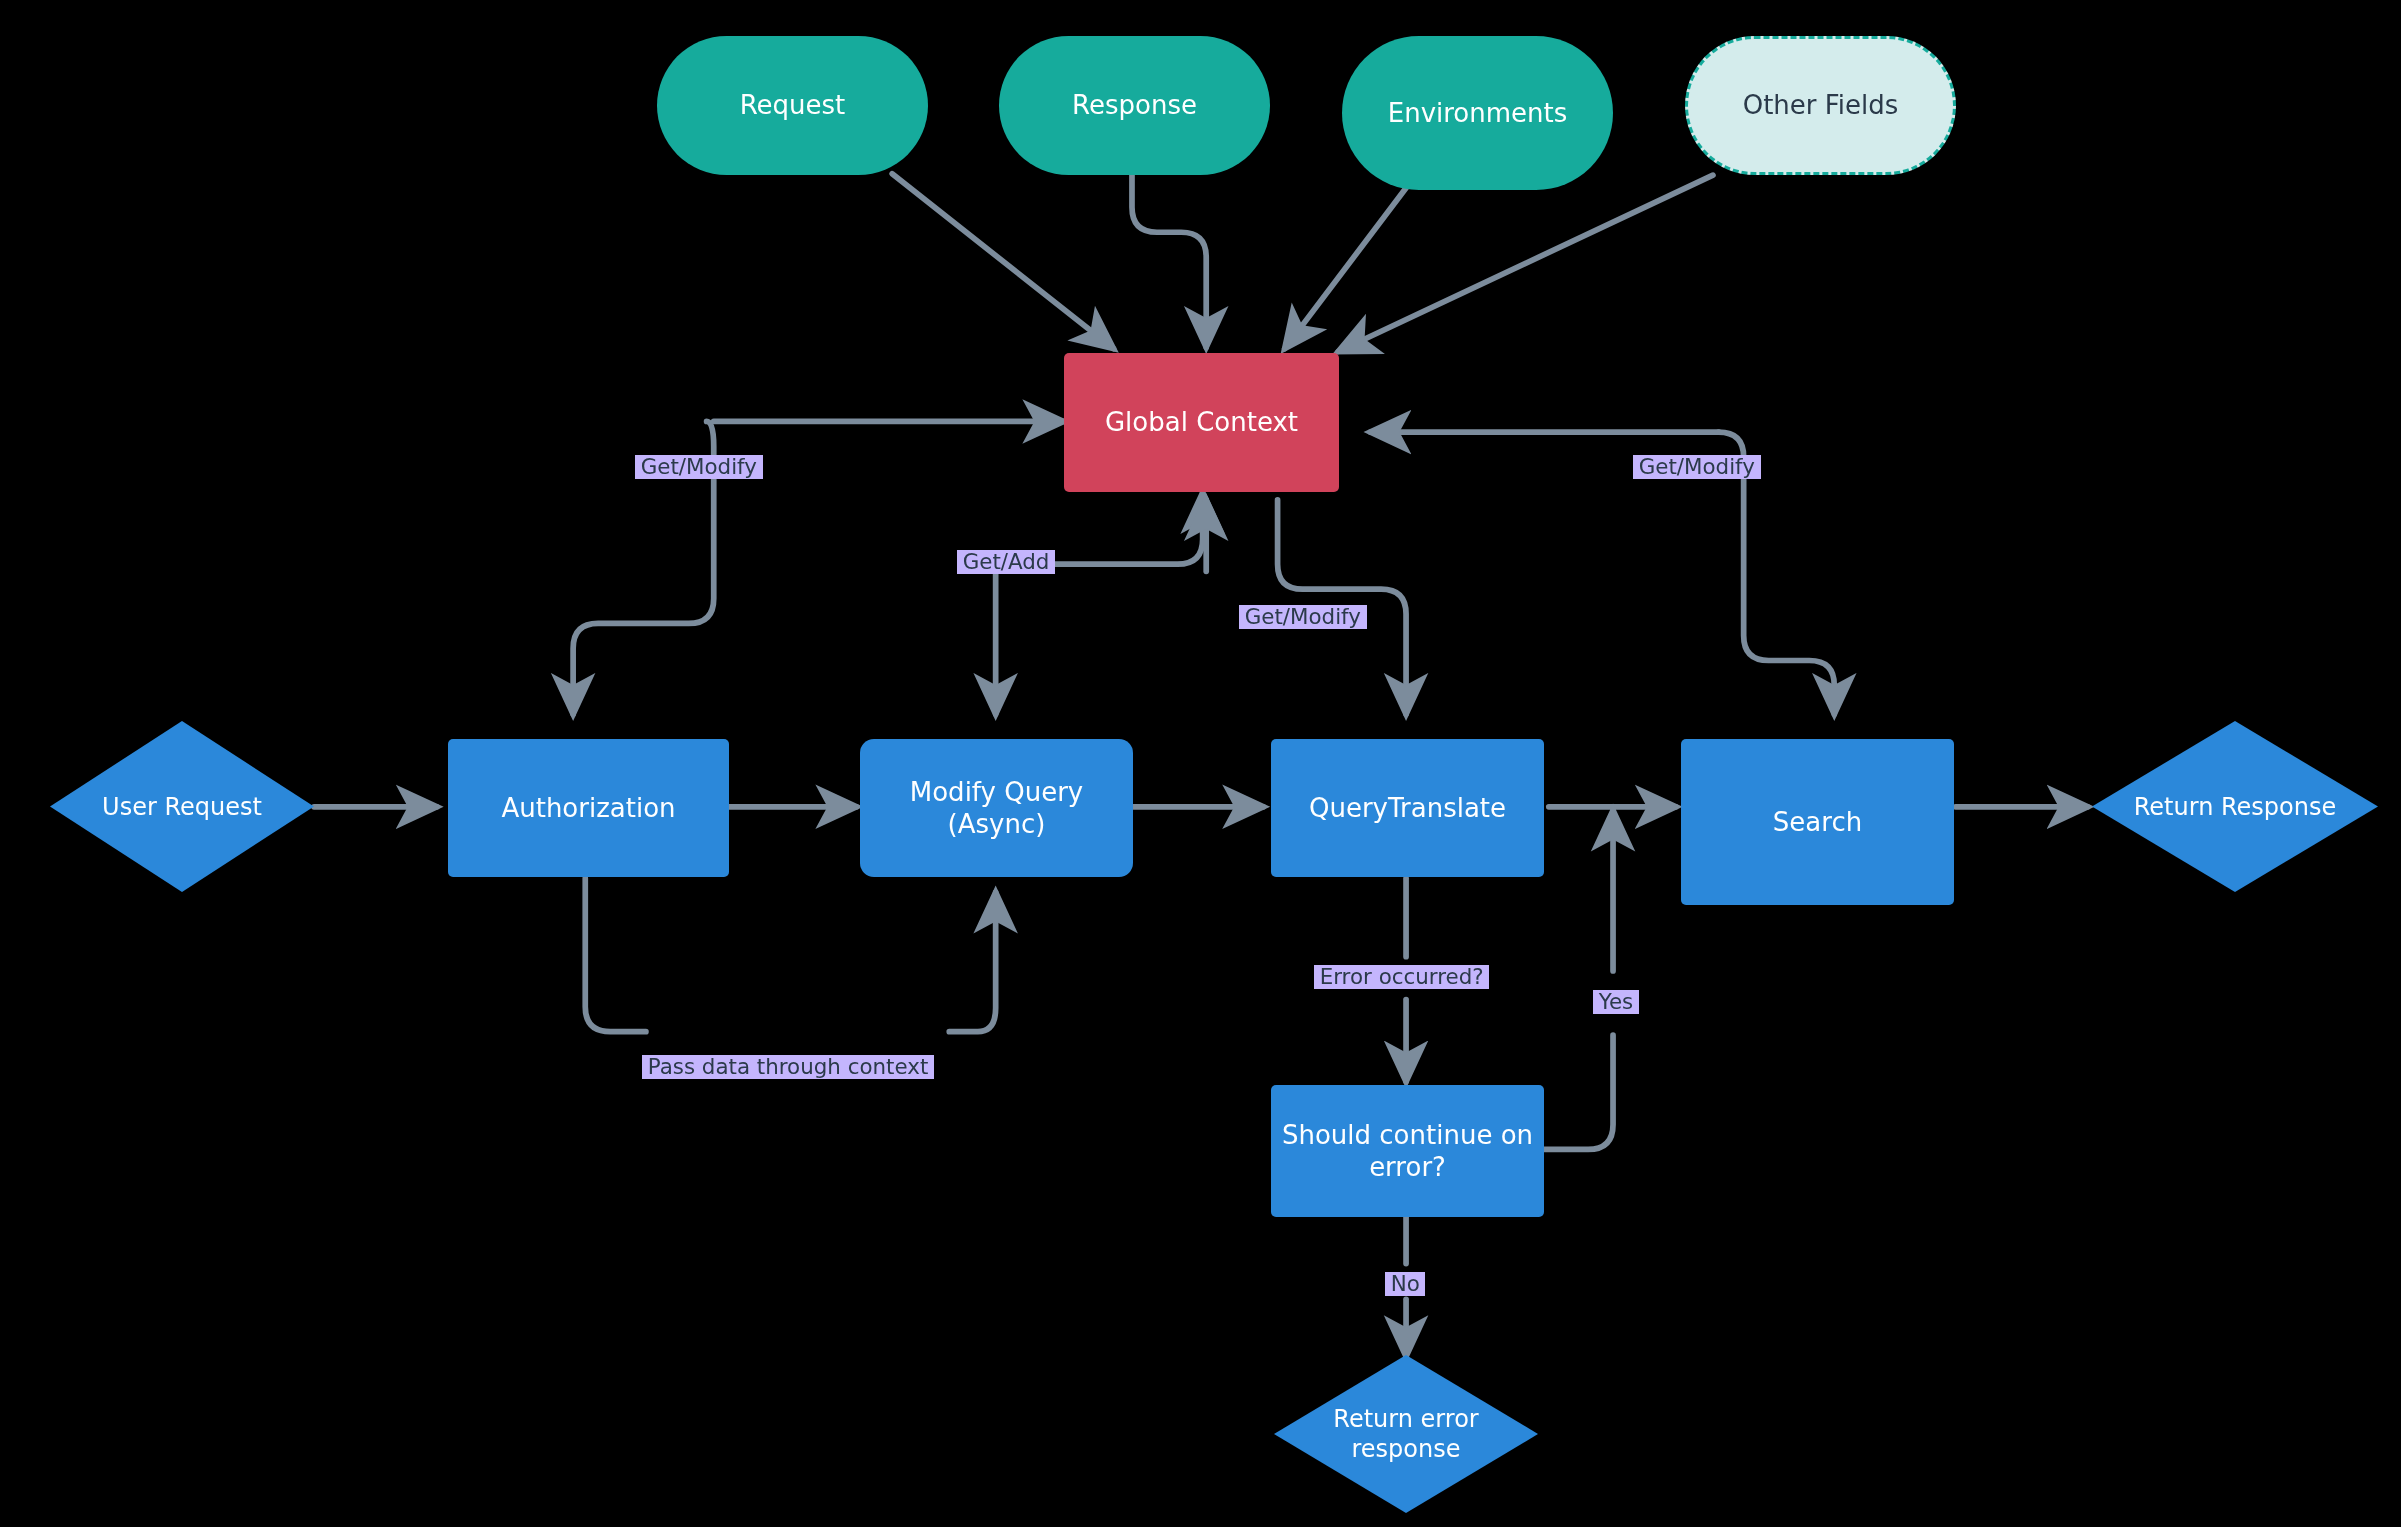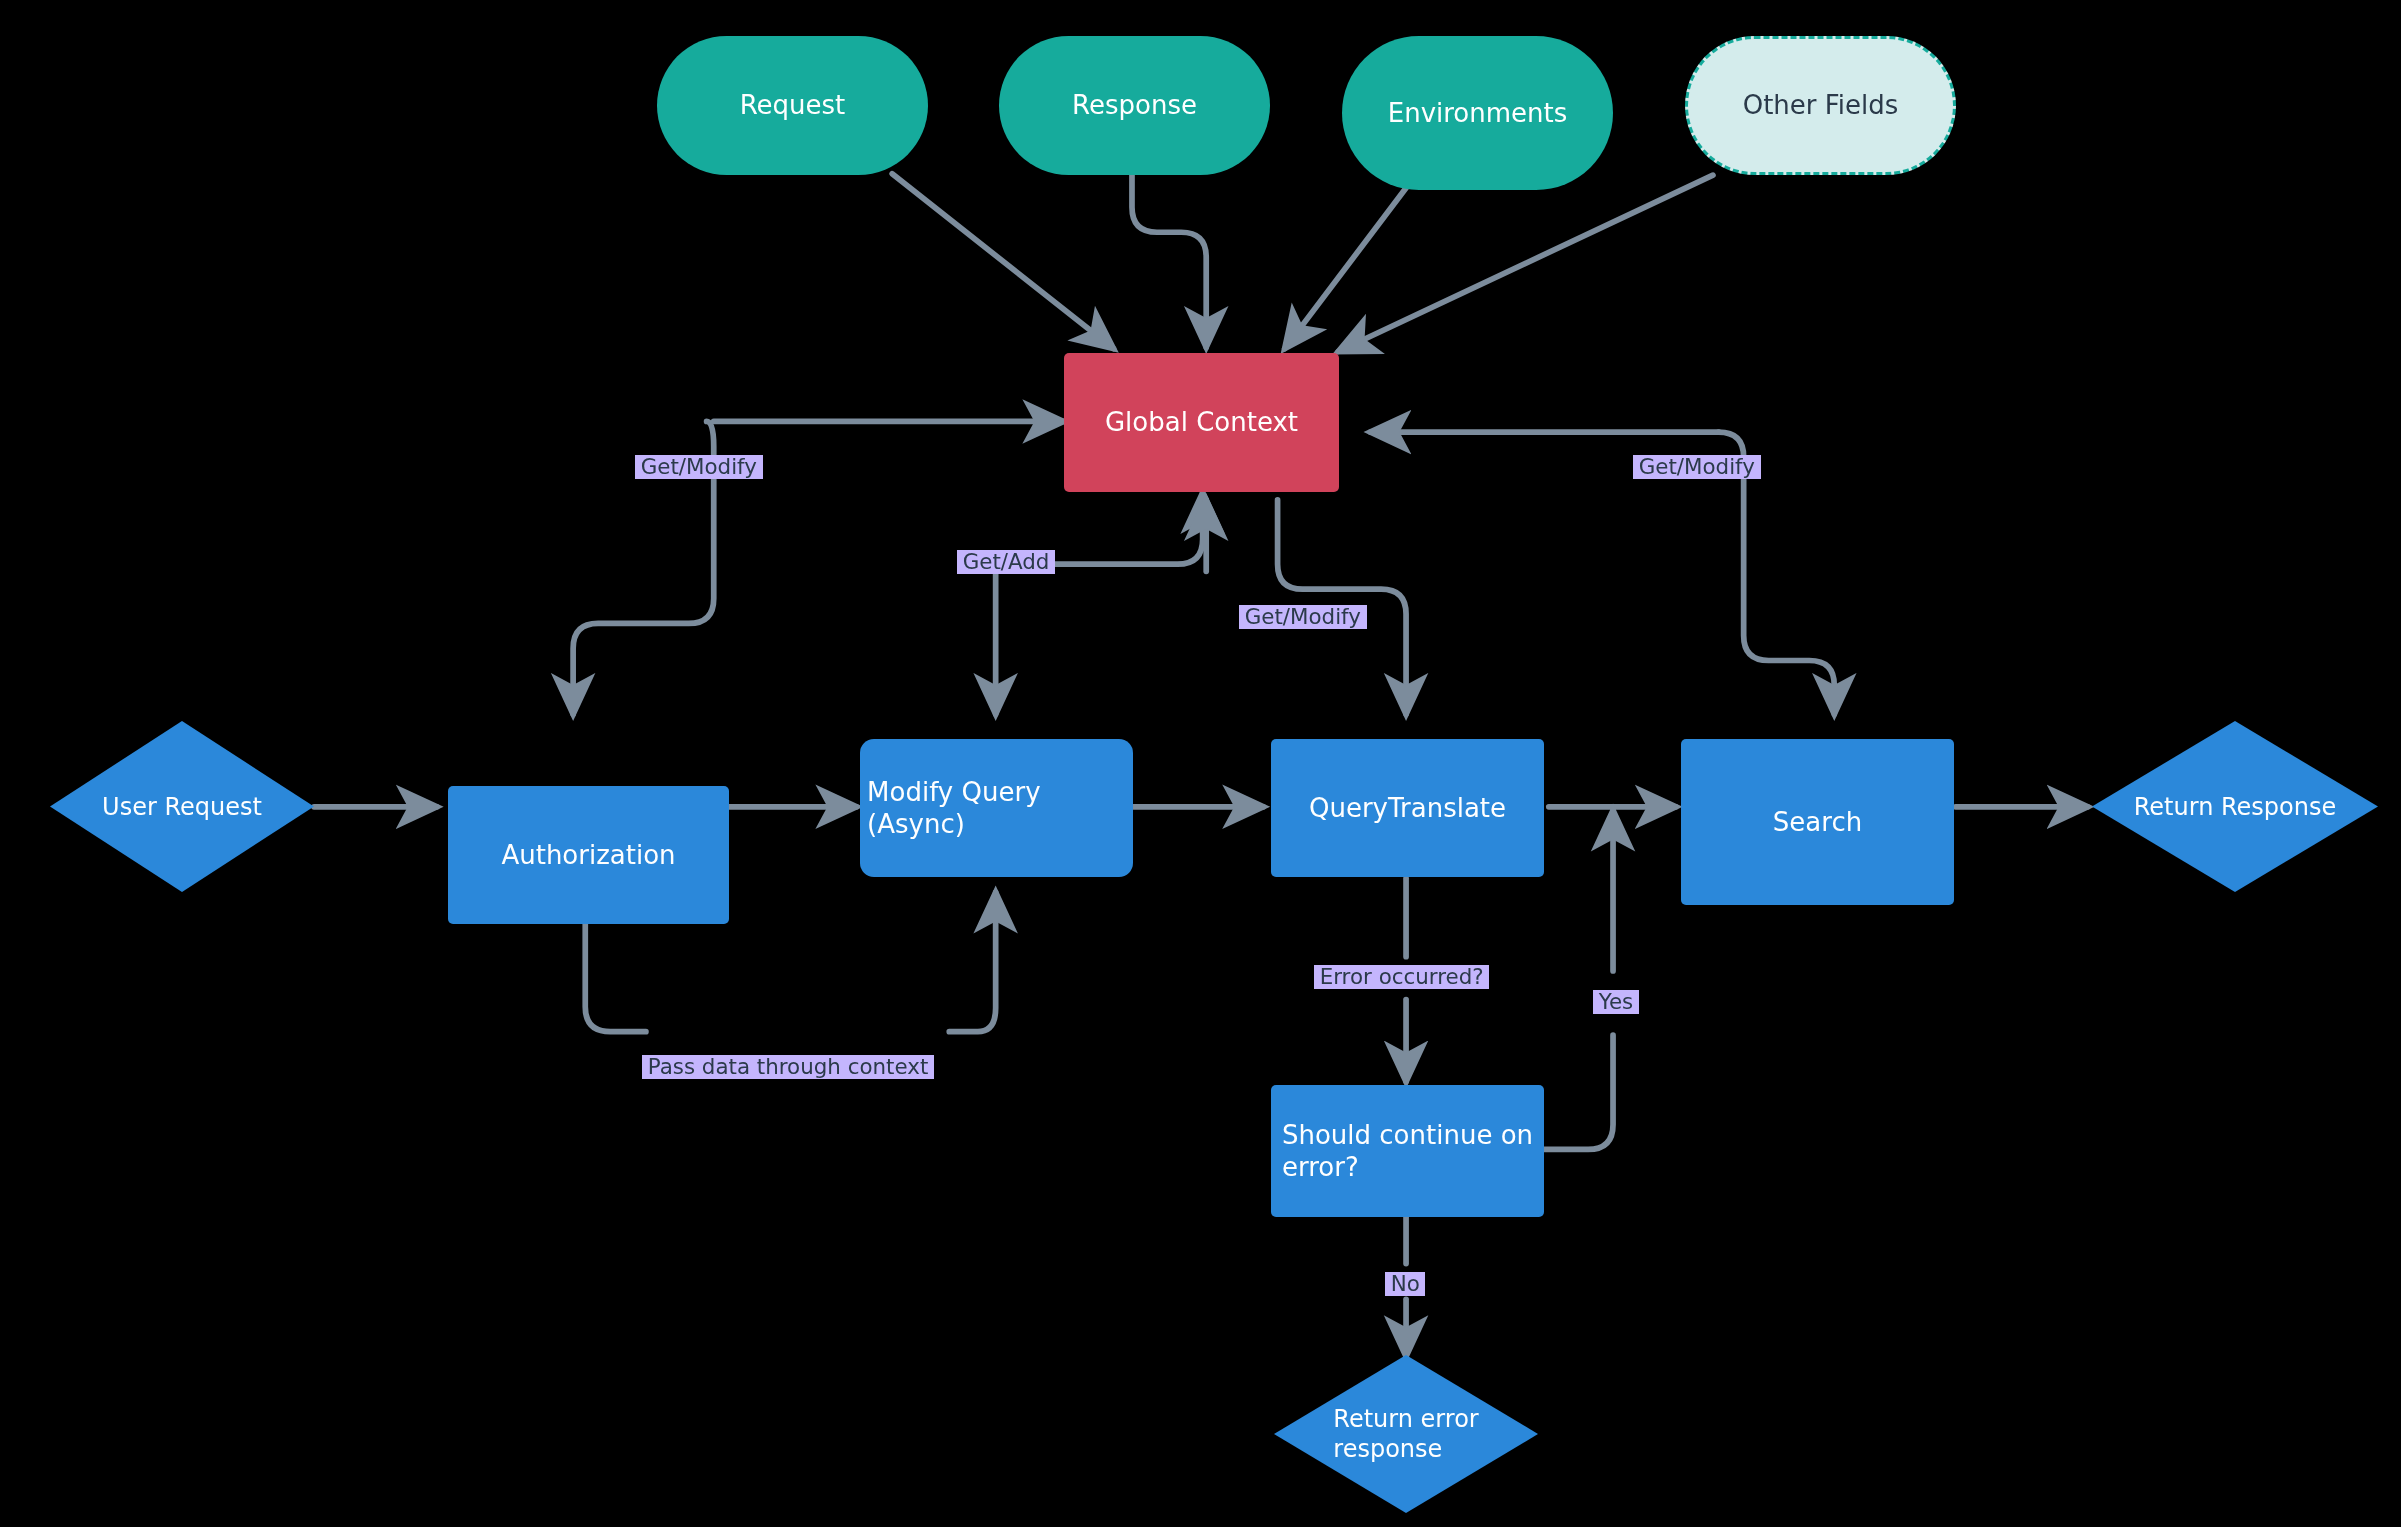--- a/index.html
+++ b/index.html
@@ -24,21 +24,21 @@
     width: 2401px;
     height: 1528px;
     overflow: visible;
   }
   .node {
     position: absolute;
     box-sizing: border-box;
     display: flex;
     align-items: center;
     justify-content: center;
-    text-align: left;
+    text-align: center;
     line-height: 1.25;
   }
   .node-label {
     position: relative;
     z-index: 3;
     padding: 0 7.1px;
     white-space: pre-line;
   }
   
   .n-stadium {
@@ -160,21 +160,21 @@
 
   <div class="node n-rect-red" style="left:1064px; top:353px; width:275px; height:139px;">
     <span class="node-label">Global Context</span>
   </div>
 
   <div class="node n-diamond" style="left:50px; top:721px; width:264px; height:171px;">
     <span class="dia-shape"></span>
     <span class="node-label">User Request</span>
   </div>
 
-  <div class="node n-rect" style="left:448px; top:739px; width:281px; height:138px;margin-top:47px;">
+  <div class="node n-rect" style="left:448px; top:739px; width:281px; height:138px;">
     <span class="node-label">Authorization</span>
   </div>
 
   <div class="node n-rect" style="left:860px; top:739px; width:273px; height:138px;border-radius:14px;">
     <span class="node-label">Modify Query (Async)</span>
   </div>
 
   <div class="node n-rect" style="left:1271px; top:739px; width:273px; height:138px;">
     <span class="node-label">QueryTranslate</span>
   </div>

